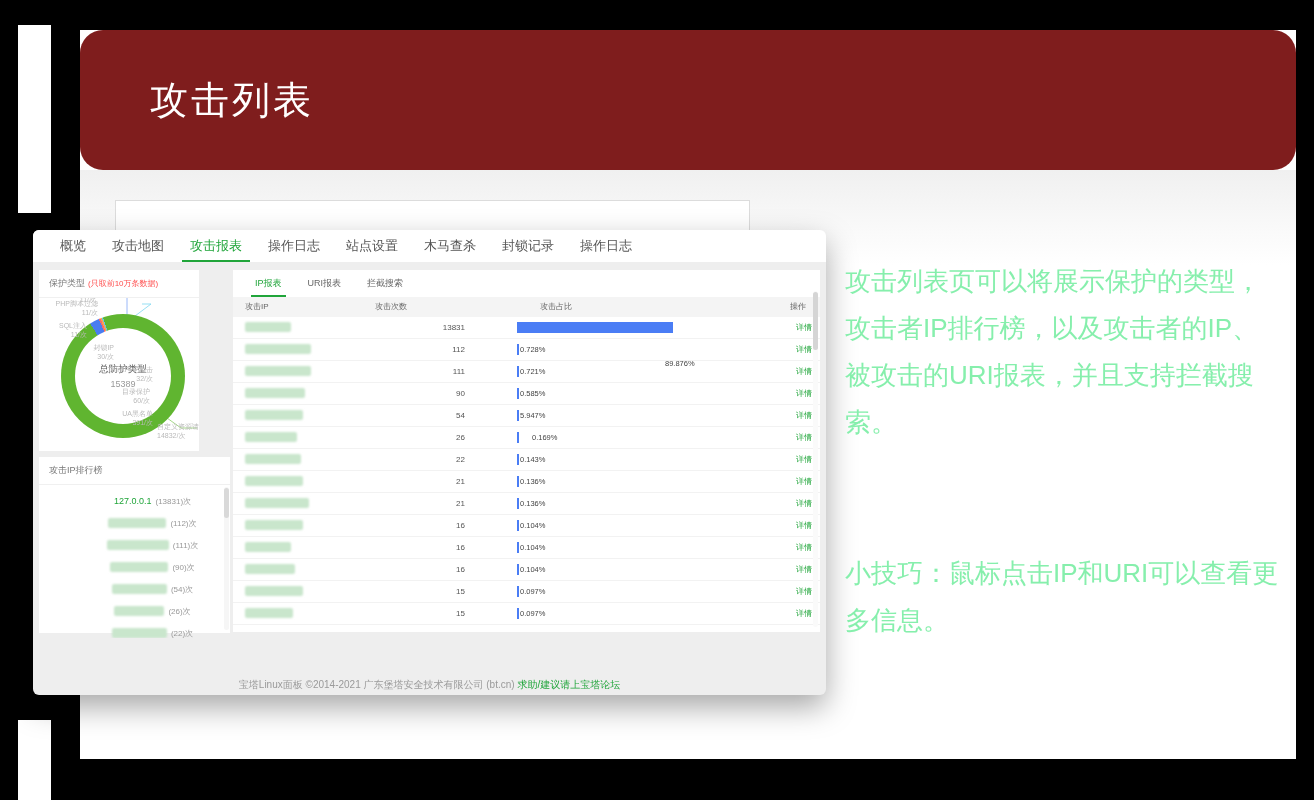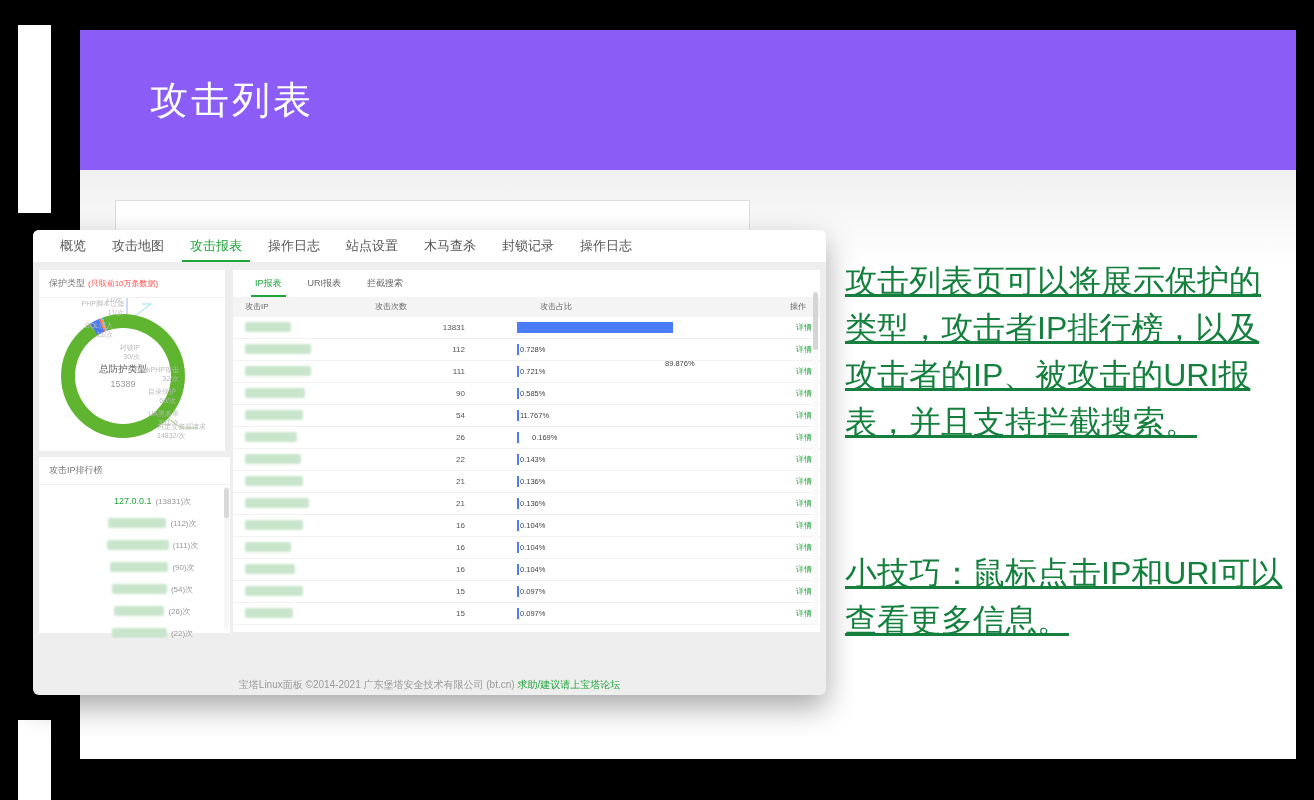--- a/index.html
+++ b/index.html
@@ -3,35 +3,35 @@
 <meta charset="utf-8">
 <style>
   html,body{margin:0;padding:0;background:#000;}
   .canvas{position:relative;width:1314px;height:800px;background:#000;overflow:hidden;
           font-family:"Liberation Sans","DejaVu Sans",sans-serif;}
   .white-bar{position:absolute;background:#fff;}
   #bar-top{left:18px;top:25px;width:33px;height:188px;}
   #bar-bottom{left:18px;top:720px;width:33px;height:80px;}
 
   .page{position:absolute;left:80px;top:30px;width:1216px;height:729px;background:#fff;}
-  .hero{height:140px;background:#8b5cf6;display:flex;align-items:center;}
+  .hero{height:140px;background:#7f1d1d;display:flex;align-items:center;border-radius:23px;}
   .hero-title{color:#fff;font-size:38px;letter-spacing:3px;padding-left:70px;}
   .gray-band{position:absolute;left:0;top:140px;width:100%;height:95px;background:linear-gradient(#f0f0f0,#ffffff);}
   .empty-box{position:absolute;left:35px;top:170px;width:633px;height:58px;background:#fff;border:1px solid #dcdcdc;}
 
   
   .card{position:absolute;left:33px;top:230px;width:793px;height:465px;background:#eeeeee;
         border-radius:6px;box-shadow:0 12px 30px rgba(0,0,0,.35);overflow:hidden;}
   .tabsbar{height:32px;background:#fff;display:flex;align-items:stretch;padding-left:14px;}
   .nav-tab{font-size:13px;color:#555;padding:0 13px;display:flex;align-items:center;position:relative;cursor:pointer;}
   .nav-tab.active{color:#20a53a;}
   .nav-tab.active::after{content:"";position:absolute;left:5px;right:5px;bottom:0;height:2px;background:#20a53a;}
 
   .panel{position:absolute;background:#fff;}
-  #p-prot{left:6px;top:40px;width:186px;height:181px;}
+  #p-prot{left:6px;top:40px;width:160px;height:181px;}
   #p-rank{left:6px;top:227px;width:191px;height:176px;}
   #p-table{left:200px;top:40px;width:587px;height:362px;}
   .ptitle{height:27px;line-height:27px;padding-left:10px;font-size:9px;color:#777;border-bottom:1px solid #f0f0f0;white-space:nowrap;}
   .red-note{color:#ff4d4d;font-size:8px;margin-left:3px;}
 
   
   .donut-wrap{position:relative;height:152px;overflow:hidden;}
   .donut{position:absolute;left:22px;top:16px;width:124px;height:124px;border-radius:50%;
          background:conic-gradient(from -32deg,#4a7df0 0deg 9deg,#f56c6c 9deg 10.5deg,#ff9f50 10.5deg 12deg,#68c7df 12deg 13deg,#60b530 13deg 360deg);}
   .donut-hole{position:absolute;left:14px;top:14px;width:96px;height:96px;border-radius:50%;background:#fff;
@@ -64,21 +64,21 @@
   .t-redact{position:absolute;left:12px;top:5px;cursor:pointer;}
   .t-count{position:absolute;left:152px;width:80px;text-align:right;font-size:8px;color:#555;line-height:21px;}
   .t-bar{position:absolute;left:284px;top:5px;height:11px;background:#4a7df5;}
   .t-pct{position:absolute;top:0;font-size:7.5px;color:#444;line-height:21px;}
   .t-act{position:absolute;right:8px;font-size:8px;color:#20a53a;line-height:21px;cursor:pointer;}
 
   .cfoot{position:absolute;bottom:3px;left:0;right:0;text-align:center;font-size:10px;color:#9a9a9a;}
   .cfoot .flink{color:#20a53a;cursor:pointer;}
 
   
-  .desc{position:absolute;left:845px;top:258px;width:438px;font-size:32px;line-height:47px;color:#15803d;text-decoration:underline;}
+  .desc{position:absolute;left:845px;top:258px;width:438px;font-size:26px;line-height:47px;color:#86efac;}
   .desc p{margin:0;}
   .desc .p2{margin-top:104px;}
 </style>
 </head>
 <body>
 
 <div class="canvas">
   <div class="white-bar" id="bar-top"></div>
   <div class="white-bar" id="bar-bottom"></div>
 
@@ -236,21 +236,21 @@
             <span class="redact t-redact" style="width: 60px;"></span>
             <span class="t-count">90</span>
             <span class="t-bar" style="width: 2px;"></span>
             <span class="t-pct" style="left: 287px;">0.585%</span>
             <span class="t-act">详情</span>
           </div>
           <div class="trow">
             <span class="redact t-redact" style="width: 58px;"></span>
             <span class="t-count">54</span>
             <span class="t-bar" style="width: 2px;"></span>
-            <span class="t-pct" style="left: 287px;">11.767%</span>
+            <span class="t-pct" style="left: 287px;">5.947%</span>
             <span class="t-act">详情</span>
           </div>
           <div class="trow">
             <span class="redact t-redact" style="width: 52px;"></span>
             <span class="t-count">26</span>
             <span class="t-bar" style="width: 2px;"></span>
             <span class="t-pct" style="left: 269px; margin-left: 30px;">0.169%</span>
             <span class="t-act">详情</span>
           </div>
           <div class="trow">

